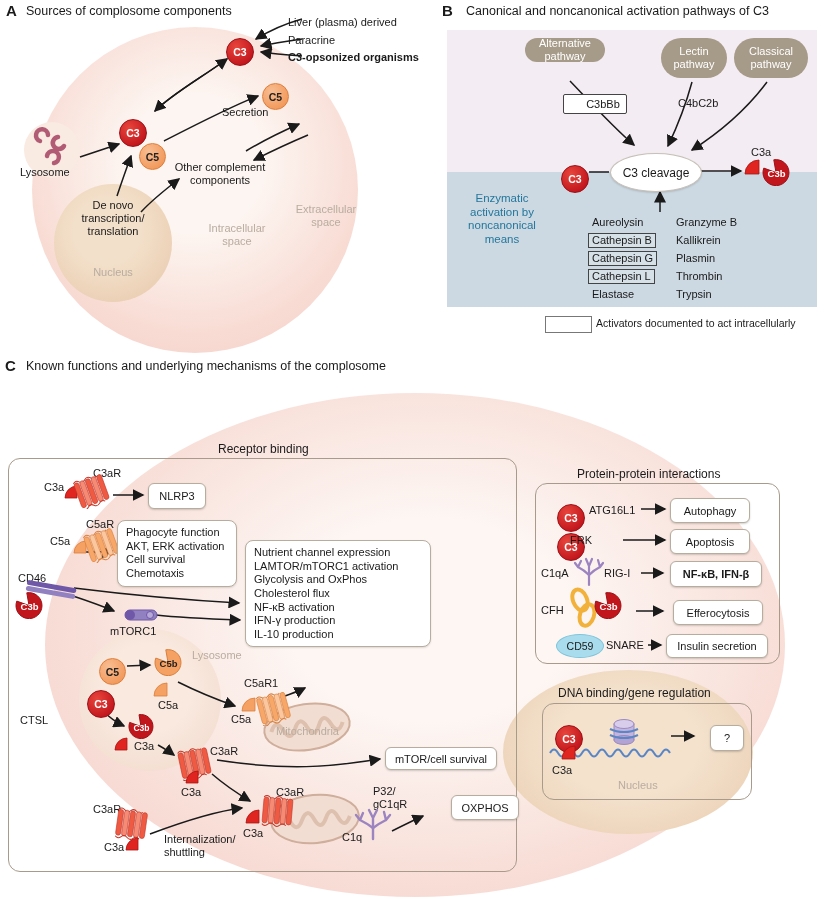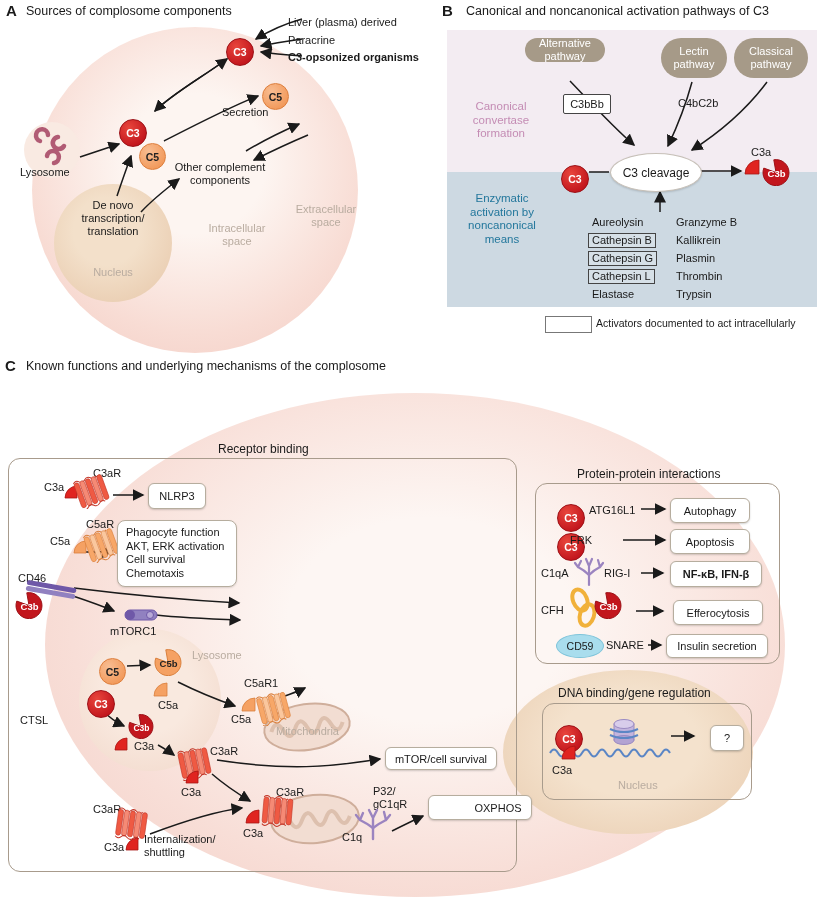--- a/index.html
+++ b/index.html
@@ -112,25 +112,22 @@
   <div class="oval" style="left:294px;top:38px;width:74px;height:40px;">Classical
 pathway</div>
   <svg class="ov" width="377" height="345">
     <path class="arr" marker-end="url(#ah)" d="M130,81 C152,104 174,128 194,145"></path>
     <path class="arr" marker-end="url(#ah)" d="M252,82 C246,104 237,127 228,146"></path>
     <path class="arr" marker-end="url(#ah)" d="M327,82 C306,110 277,134 252,150"></path>
     <path class="arr" d="M149,172 L169,172"></path>
     <path class="arr" marker-end="url(#ah)" d="M261,171 L301,171"></path>
     <path class="arr" marker-end="url(#ah)" d="M220,212 L220,192"></path>
   </svg>
-  <div class="box" style="left:123px;top:94px;width:46px;height:18px;border:1px solid #444;border-radius:2px;box-shadow:none;">C3bBb</div>
+  <div class="box" style="left:123px;top:94px;width:46px;height:18px;border:1px solid #444;border-radius:2px;box-shadow:none;padding-left:16px;">C3bBb</div>
   <div class="lbl" style="left:238px;top:97px;">C4bC2b</div>
-  <div class="lbl ctr" style="left:18px;top:100px;width:86px;font-size:11.5px;color:#c48cb4;">Canonical
-convertase
-formation</div>
   <div class="cleav" style="left:170px;top:153px;width:90px;height:37px;">C3 cleavage</div>
   <div class="mol red" style="left:121px;top:159px;">
         <span>C3</span>
       </div>
   <div class="lbl" style="left:311px;top:146px;">C3a</div>
   <svg class="abs" style="left:303px;top:158px;" width="18" height="18">
     <path d="M16,16 L16,2 A14,14 0 0 0 2,16 Z" fill="#e02420" stroke="#a81714" stroke-width="0.8"></path>
   </svg>
   <svg class="abs" style="left:322px;top:158px;" width="28" height="28">
     <path d="M14,14.5 L11.8,1.8 A13,13 0 1 1 1.8,10.1 Z" fill="#c2161d" stroke="#9c1016" stroke-width="1"></path>
@@ -243,20 +240,27 @@
   <svg class="abs" style="left:24px;top:224px;" width="54" height="22">
     <g transform="rotate(10 27 11)">
       <rect x="2" y="5" width="50" height="5" rx="2.5" fill="#6f58a8"></rect>
       <rect x="2" y="11" width="50" height="5" rx="2.5" fill="#9181c0"></rect>
     </g>
   </svg>
   <svg class="abs" style="left:15px;top:236px;" width="28" height="28">
     <path d="M14,14.5 L11.8,1.8 A13,13 0 1 1 1.8,10.1 Z" fill="#c2161d" stroke="#9c1016" stroke-width="1"></path>
     <text class="molsvg" x="14.5" y="19" text-anchor="middle" font-size="9.5" fill="#fff">C3b</text>
   </svg>
+  <div class="infobox" style="left:245px;top:185px;width:168px;">Nutrient channel expression
+LAMTOR/mTORC1 activation
+Glycolysis and OxPhos
+Cholesterol flux
+NF-κB activation
+IFN-γ production
+IL-10 production</div>
   <svg class="abs" style="left:124px;top:253px;" width="34" height="14">
     <rect x="1" y="2" width="32" height="10" rx="5" fill="#9181c0" stroke="#6f58a8"></rect>
     <rect x="1" y="2" width="10" height="10" rx="5" fill="#6f58a8"></rect>
     <circle cx="26" cy="7" r="3.5" fill="#b7a9d6" stroke="#6f58a8"></circle>
   </svg>
   <div class="lbl" style="left:110px;top:270px;">mTORC1</div>
   <div class="lbl grey" style="left:192px;top:294px;">Lysosome</div>
 
   <div class="mol orange" style="left:99px;top:297px;">
         <span>C5</span>
@@ -327,21 +331,21 @@
       <rect x="17" y="5" width="5" height="26" rx="2.5" fill="#ef5a43" stroke="#c23527" stroke-width="0.6"></rect>
       <rect x="23" y="5" width="5" height="26" rx="2.5" fill="#f58a75" stroke="#c23527" stroke-width="0.6"></rect>
       <rect x="29" y="5" width="5" height="26" rx="2.5" fill="#ef5a43" stroke="#c23527" stroke-width="0.6"></rect>
       <path d="M5,32 q3,3 6,0 q3,-3 6,0 q3,3 6,0 q3,-3 6,0" stroke="#c23527" fill="none" stroke-width="1"></path>
     </g>
   </svg>
   <svg class="abs" style="left:124px;top:481px;" width="16" height="16">
         <path d="M14,14 L14,2 A12,12 0 0 0 2,14 Z" fill="#e02420" stroke="#a81714" stroke-width="0.8"></path>
       </svg>
   <div class="lbl" style="left:104px;top:486px;">C3a</div>
-  <div class="lbl" style="left:144px;top:478px;">Internalization/
+  <div class="lbl" style="left:164px;top:478px;">Internalization/
 shuttling</div>
 
   <div class="lbl" style="left:276px;top:431px;">C3aR</div>
   <svg class="abs" style="left:258px;top:438px;" width="40" height="36">
     <g transform="rotate(5 20 18)">
       <path d="M5,5 q3,-3 6,0 q3,3 6,0 q3,-3 6,0 q3,3 6,0" stroke="#c23527" fill="none" stroke-width="1"></path>
       <rect x="5" y="5" width="5" height="26" rx="2.5" fill="#ef5a43" stroke="#c23527" stroke-width="0.6"></rect>
       <rect x="11" y="5" width="5" height="26" rx="2.5" fill="#f58a75" stroke="#c23527" stroke-width="0.6"></rect>
       <rect x="17" y="5" width="5" height="26" rx="2.5" fill="#ef5a43" stroke="#c23527" stroke-width="0.6"></rect>
       <rect x="23" y="5" width="5" height="26" rx="2.5" fill="#f58a75" stroke="#c23527" stroke-width="0.6"></rect>
@@ -357,21 +361,21 @@
 gC1qR</div>
   <svg class="abs" style="left:354px;top:450px;" width="38" height="36">
     <g stroke="#9b84c0" stroke-width="2.4" fill="none" stroke-linecap="round">
       <path d="M19,34 L19,23"></path>
       <path d="M19,23 C14,19 10,17 6,15 M6,15 L2,10 M6,15 L9,8"></path>
       <path d="M19,23 C24,19 28,17 32,15 M32,15 L36,10 M32,15 L30,7"></path>
       <path d="M19,23 L19,13 M19,13 L15,5 M19,13 L23,5"></path>
     </g>
   </svg>
   <div class="lbl" style="left:342px;top:476px;">C1q</div>
-  <div class="box" style="left:428px;top:440px;width:66px;height:23px;padding-left:36px;">OXPHOS</div>
+  <div class="box" style="left:451px;top:440px;width:66px;height:23px;">OXPHOS</div>
 
   <div class="mol red" style="left:557px;top:143px;">
         <span>C3</span>
       </div>
   <div class="lbl" style="left:589px;top:149px;">ATG16L1</div>
   <div class="box" style="left:670px;top:143px;width:78px;height:23px;">Autophagy</div>
   <div class="mol red" style="left:557px;top:172px;">
         <span>C3</span>
       </div>
   <div class="lbl" style="left:570px;top:179px;">FRK</div>

